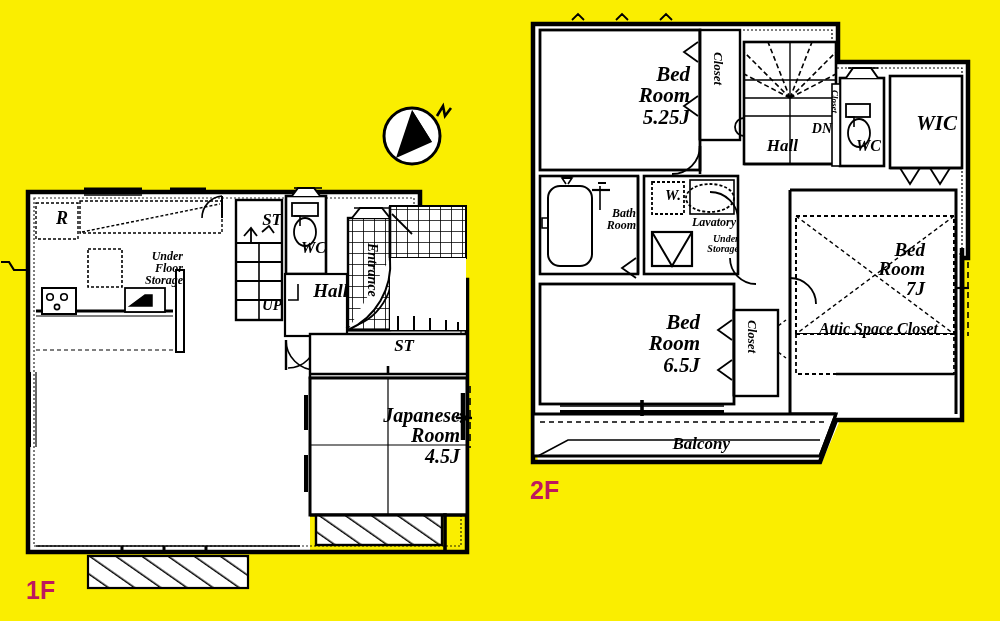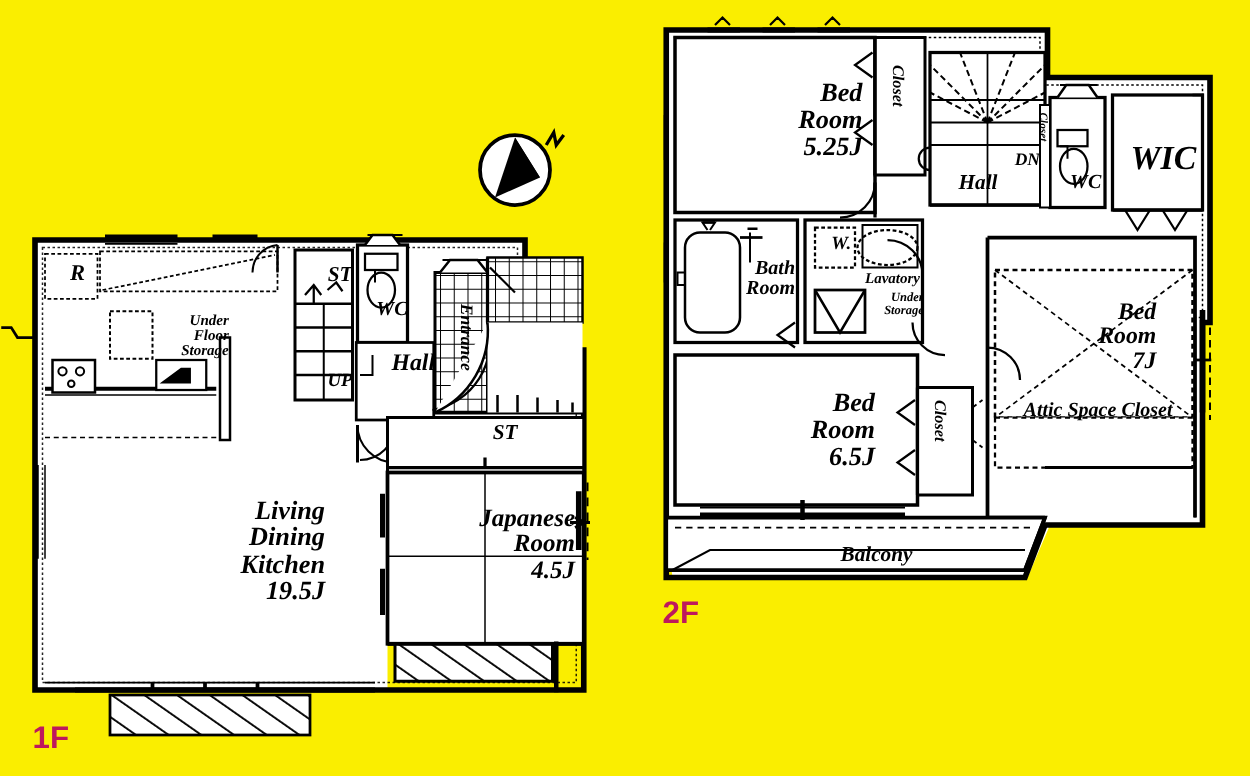--- a/index.html
+++ b/index.html
@@ -331,24 +331,20 @@
     <circle cx="30" cy="38" r="28" fill="#fff" stroke="#000" stroke-width="3"></circle>
     <path d="M30 12 L14 60 L50 44 Z" fill="#000"></path>
     <path d="M30 12 L50 44 L30 38 Z" fill="#000"></path>
     <path d="M55 18 l6 -10 l2 10 l6 -8" fill="none" stroke="#000" stroke-width="2.6"></path>
   </svg>
 </div>
 
 <div id="f1-label" class="floor-label">1F</div>
 <div id="f2-label" class="floor-label">2F</div>
 
-<div class="rl" style="left:110px;top:398px;width:150px;font-size:21px;">Living
-Dining
-Kitchen
-19.5J</div>
 <div class="rl" style="left:320px;top:405px;width:140px;font-size:20px;">Japanese
 Room
 4.5J</div>
 <div class="rl" style="left:286px;top:281px;width:62px;font-size:19px;">Hall</div>
 <div class="rl" style="left:286px;top:240px;width:40px;font-size:16px;">WC</div>
 <div class="rl" style="left:237px;top:211px;width:45px;font-size:17px;">ST</div>
 <div class="rl" style="left:364px;top:337px;width:50px;font-size:17px;">ST</div>
 <div class="rl" style="left:237px;top:298px;width:45px;font-size:15px;">UP</div>
 <div class="rl" style="left:42px;top:209px;width:26px;font-size:18px;">R</div>
 <div class="rl" style="left:121px;top:250px;width:62px;font-size:12px;line-height:1.0;">Under
@@ -361,22 +357,22 @@
 5.25J</div>
 <div class="rl" style="left:590px;top:312px;width:110px;font-size:21px;">Bed
 Room
 6.5J</div>
 <div class="rl" style="left:843px;top:240px;width:82px;font-size:19px;">Bed
 Room
 7J</div>
 <div class="rl" style="left:748px;top:137px;width:50px;font-size:17px;">Hall</div>
 <div class="rl" style="left:798px;top:122px;width:34px;font-size:14px;">DN</div>
 <div class="rl" style="left:843px;top:138px;width:38px;font-size:16px;">WC</div>
-<div class="rl" style="left:897px;top:113px;width:60px;font-size:27px;">WIC</div>
-<div class="rl" style="left:576px;top:207px;width:60px;font-size:16px;">Bath
+<div class="rl" style="left:897px;top:113px;width:60px;font-size:21px;">WIC</div>
+<div class="rl" style="left:576px;top:207px;width:60px;font-size:12px;">Bath
 Room</div>
 <div class="rl" style="left:648px;top:216px;width:88px;font-size:12px;">Lavatory</div>
 <div class="rl" style="left:655px;top:188px;width:26px;font-size:15px;">W.</div>
 <div class="rl" style="left:697px;top:234px;width:42px;font-size:10px;line-height:1.0;">Under
 Storage</div>
 <div class="rl" style="left:620px;top:435px;width:110px;font-size:17px;">Balcony</div>
 <div class="rl" style="left:812px;top:305px;width:126px;font-size:16px;margin-top:16px;">Attic  Space  Closet</div>
 <div class="vrl" style="left:712px;top:52px;font-size:13px;">Closet</div>
 <div class="vrl" style="left:746px;top:320px;font-size:13px;">Closet</div>
 <div class="vrl" style="left:830px;top:90px;font-size:9px;">Closet</div>

